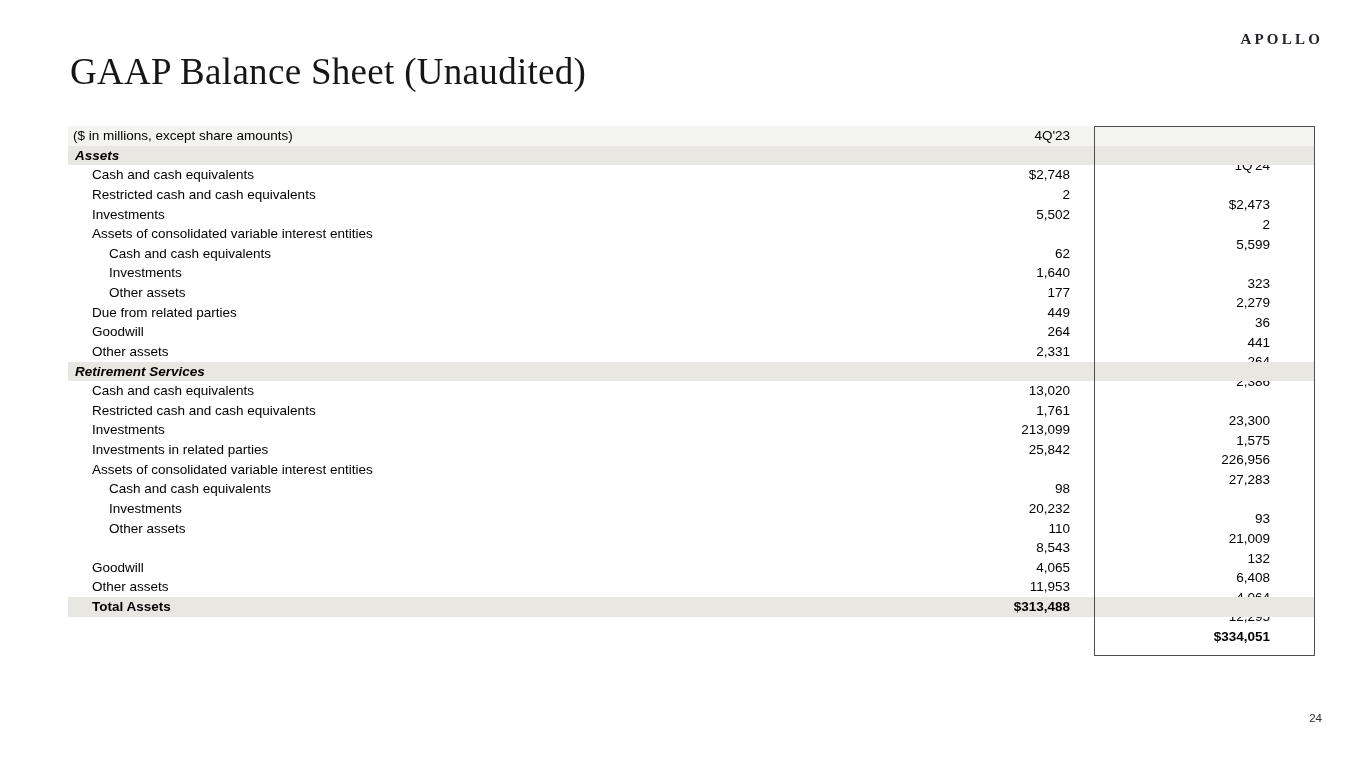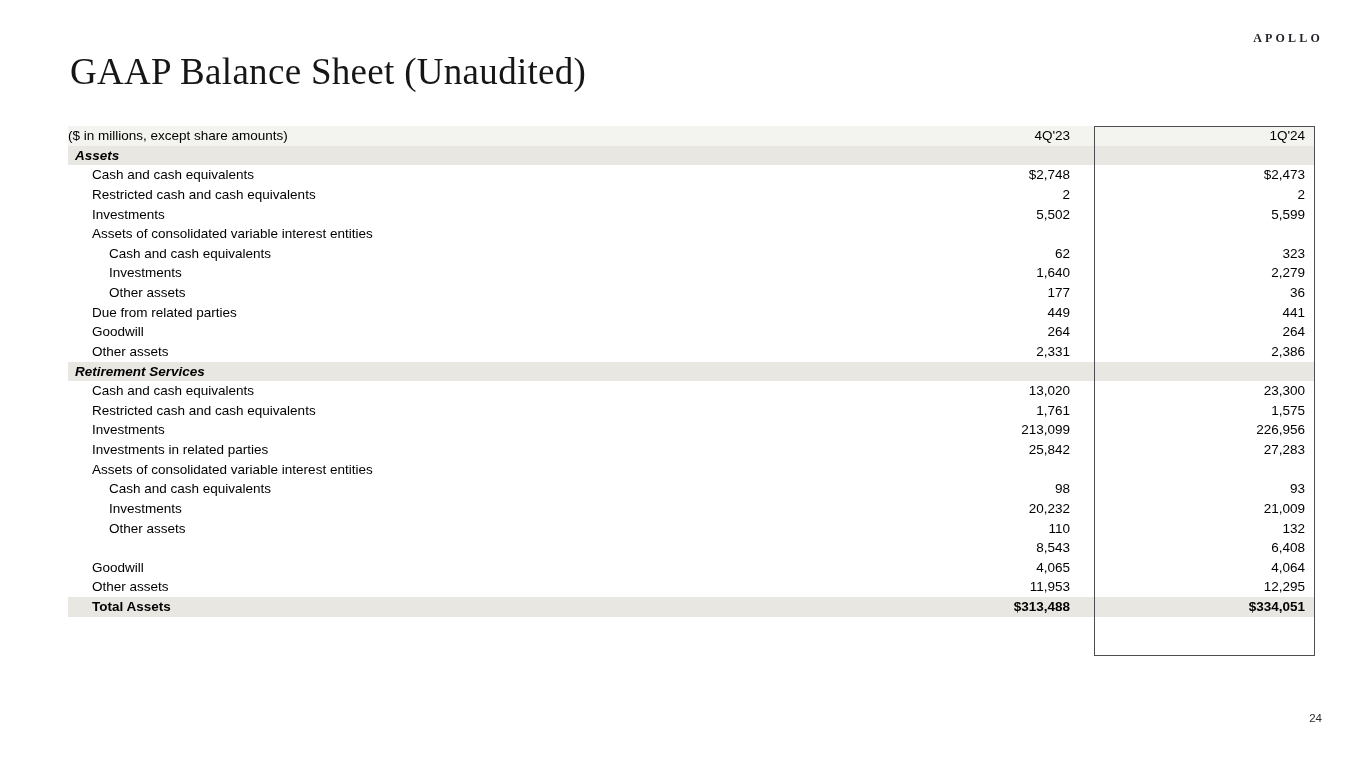--- a/index.html
+++ b/index.html
@@ -17,21 +17,21 @@
     --band: #e9e7e2;
     --hdrband: #f3f3f0;
     --boxborder: #4d4d52;
   }
   .logo {
     position: absolute;
     top: 31px;
     right: 42px;
     font-family: "Liberation Serif", serif;
     font-weight: 700;
-    font-size: 12px;
+    font-size: 15px;
     letter-spacing: 3.2px;
     color: #25232b;
   }
   .title {
     position: absolute;
     left: 70px;
     top: 50px;
     font-family: "Liberation Serif", serif;
     font-weight: 400;
     font-size: 37px;
@@ -59,23 +59,23 @@
     left: 0;
     top: 0;
   }
   .row .val1, .row .val2 {
     position: absolute;
     top: 0;
     width: 170px;
     text-align: right;
   }
   .row .val1 { left: 832px; }
-  .row .val2 { left: 1067px; }
+  .row .val2 { left: 1032px; margin-top: 30px; }
   .row.hdr { background: var(--hdrband); }
-  .row.hdr .label { }
+  .row.hdr .label { padding-left: 5px; }
   .row.section { background: var(--band); font-style: italic; }
   .row.section .label { padding-left: 7px; font-weight: 700; }
   .row.item .label { padding-left: 24px; }
   .row.subitem .label { padding-left: 41px; }
   .row.total { background: var(--band); font-weight: 700; }
   .row.total .label { padding-left: 24px; }
   .box-overlay {
     position: absolute;
     left: 1026px;
     top: 0;

